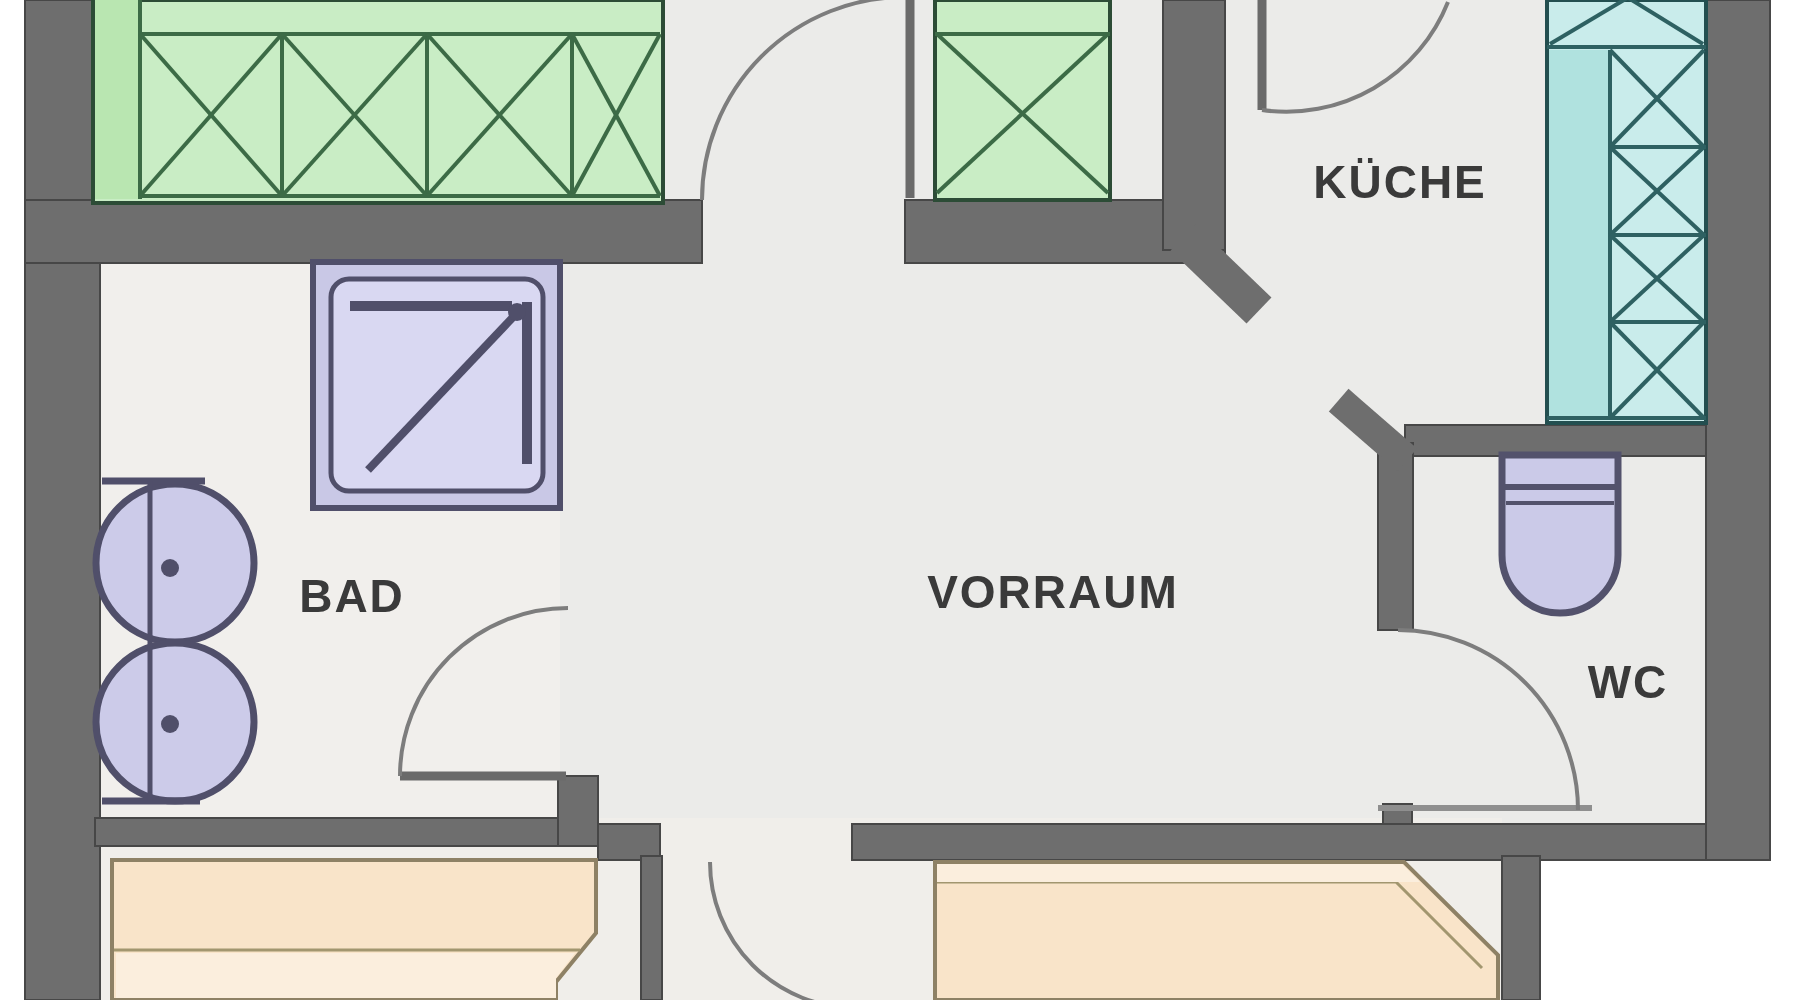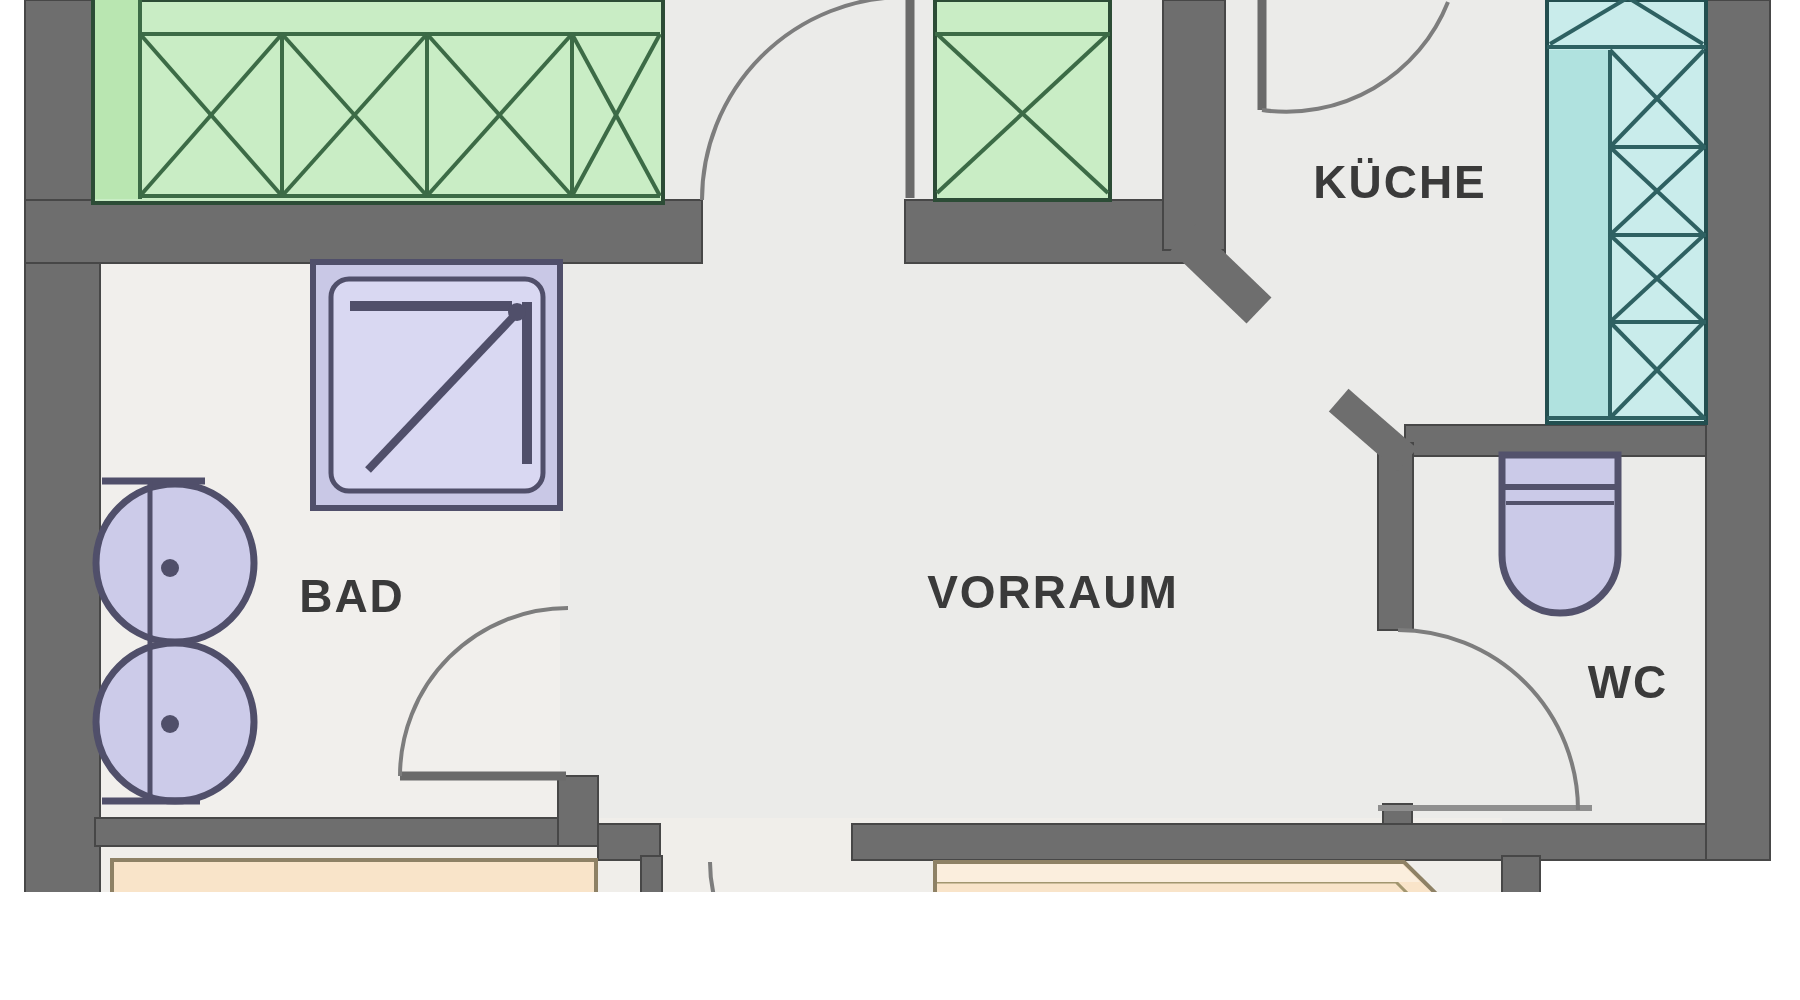--- a/index.html
+++ b/index.html
@@ -1,16 +1,16 @@
 <!DOCTYPE html>
 <html><head>
 <meta charset="utf-8">
 <style>
   html,body{margin:0;padding:0;background:#ffffff;}
-  .stage{position:relative;width:1800px;height:892px;background:#ffffff;overflow:hidden;
+  .stage{position:relative;width:1800px;height:1000px;background:#ffffff;overflow:hidden;
          font-family:"Liberation Sans", sans-serif;}
   svg{display:block}
   .room-label{font-family:"Liberation Sans", sans-serif;font-weight:bold;fill:#3a3a3a;
               letter-spacing:2px;}
 </style>
 </head>
 <body>
 
 <div class="stage">
 <svg width="1800" height="1000" viewBox="0 0 1800 1000">

